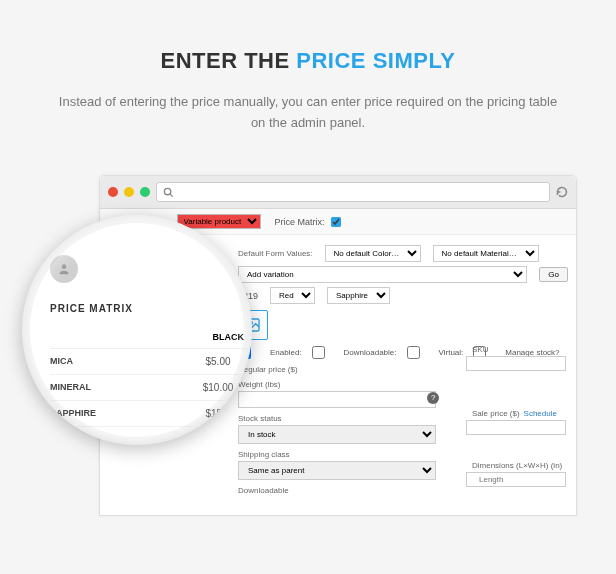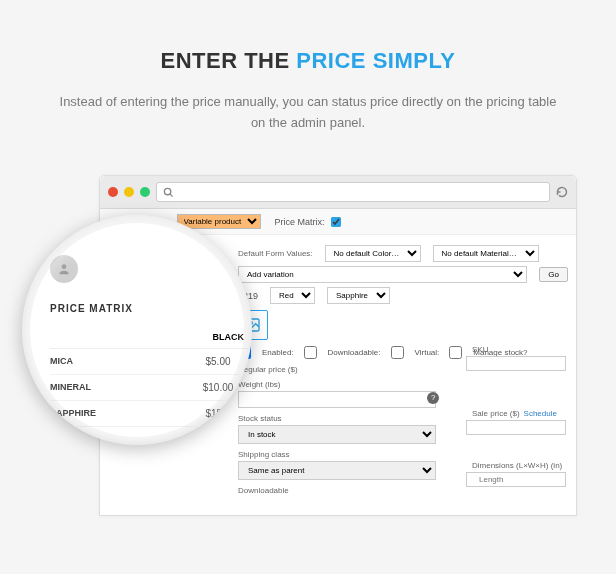--- a/index.html
+++ b/index.html
@@ -16,31 +16,31 @@
   .dot { width: 10px; height: 10px; border-radius: 50%; }
   .dot.r { background: #e94b35; }
   .dot.y { background: #f1c40f; }
   .dot.g { background: #2ecc71; }
   .urlbar { flex: 1; display:flex; align-items:center; gap:4px; background: #fff; border: 1px solid #ccc; border-radius: 3px; height: 20px; padding: 0 6px; }
   .search-icon svg { width: 11px; height: 11px; display:block; }
   .reload svg { width: 12px; height:12px; display:block; }
 
   .panel { padding: 0; font-size: 9px; color: #555; }
   .panel-row1 { display:flex; align-items:center; gap:6px; padding:5px 8px; border-bottom:1px solid #eee; background:#f9f9f9; }
-  .panel-row1 select { font-size:8px; border:1px solid #bbb; background:#fdba74; padding:1px 2px; }
+  .panel-row1 select { font-size:8px; border:1px solid #bbb; background:#ef4444; padding:1px 2px; }
   .cb { width:10px;height:10px;accent-color:#2aa4e8; }
   .panel-body { padding:6px 8px 14px; }
   .form-row { display:flex; align-items:center; gap:12px; margin:4px 0; }
   .form-row label { color:#666; font-size:8px; }
   .form-row select,.form-row input[type=text] { font-size:8px; border:1px solid #ccc; padding:2px 4px; background:#fff; }
   .wide-select { flex:1; }
   .btn { font-size:8px; padding:2px 8px; border:1px solid #bbb; background:#f5f5f5; border-radius:2px; }
   .img-placeholder { width:30px;height:30px;border:1px solid #2aa4e8;display:flex;align-items:center;justify-content:center;color:#2aa4e8;border-radius:2px;margin:6px 0; }
   .check-row { display:flex; align-items:center; gap:10px; font-size:8px; margin:6px 0; }
-  .check-row .chk { display:flex; align-items:center; gap:11px; }
+  .check-row .chk { display:flex; align-items:center; gap:19px; }
   .field-group { margin:6px 0; }
   .field-group .lbl { font-size:8px; color:#666; display:block; margin-bottom:2px; }
   .field-group .inp { width:60%; font-size:8px; padding:3px 5px; border:1px solid #ccc; }
   .side-col { position:absolute; right:10px; top:110px; width:100px; font-size:8px; color:#666; }
   .side-col .lbl { display:block; margin-bottom:2px;padding-left:6px; }
   .side-col .inp { width:100%; font-size:8px; padding:2px 12px; border:1px solid #ccc; margin-bottom:8px; }
   .side-col .link { color:#2a7ec7; margin-left:4px; font-size:8px; }
 
   
   .magnifier { position:absolute; left:22px; top:215px; width:230px; height:230px; border-radius:50%; background:#fff; box-shadow: 0 4px 18px rgba(0,0,0,.25), inset 0 0 10px rgba(0,0,0,.1); overflow:hidden; display:flex; flex-direction:column; }
@@ -58,21 +58,21 @@
   .mag-table .row .c2 { width:60px; text-align:center; padding-right:8px; color:#555; }
 </style>
 </head>
 <body>
 
 <div class="hero">
   <h1>
     <span class="dark">ENTER THE</span>
     <span class="accent">PRICE SIMPLY</span>
   </h1>
-  <p>Instead of entering the price manually, you can status price directly on the pricing table on the admin panel.</p>
+  <p>Instead of entering the price manually, you can enter price required on the pricing table on the admin panel.</p>
 </div>
 
 <div class="browser">
   <div class="chrome">
     <span class="dot r"></span>
     <span class="dot y"></span>
     <span class="dot g"></span>
     <div class="urlbar">
       <span class="search-icon">
           <svg viewBox="0 0 24 24" fill="none" stroke="#888" stroke-width="3">

